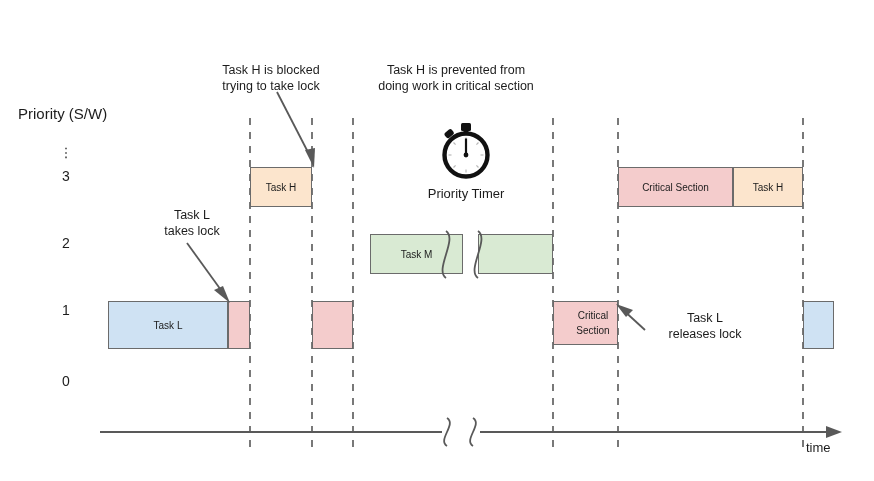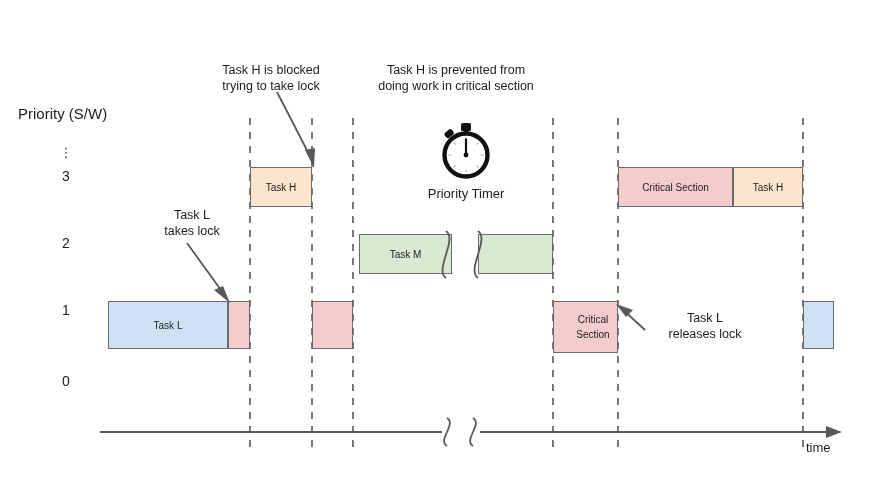--- a/index.html
+++ b/index.html
@@ -154,24 +154,24 @@
     </svg>
     <div id="watchdog-label">Priority Timer</div>
   </div>
 
   <div class="abs" id="time-label">time</div>
 
   <div id="blocks-layer">
       <div class="block abs" style="left: 108px; top: 301px; width: 120px; height: 48px; background: rgb(207, 226, 243); border-color: rgb(107, 107, 107);"><span>Task L</span></div>
       <div class="block abs nolabel" style="left: 228px; top: 301px; width: 22px; height: 48px; background: rgb(244, 204, 204); border-color: rgb(107, 107, 107);"></div>
       <div class="block abs nolabel" style="left: 312px; top: 301px; width: 41px; height: 48px; background: rgb(244, 204, 204); border-color: rgb(107, 107, 107);"></div>
-      <div class="block abs" style="left: 553px; top: 301px; width: 65px; height: 52px; background: rgb(244, 204, 204); border-color: rgb(107, 107, 107); padding-left: 15px;"><span>Critical
+      <div class="block abs" style="left: 553px; top: 301px; width: 65px; height: 44px; background: rgb(244, 204, 204); border-color: rgb(107, 107, 107); padding-left: 15px;"><span>Critical
 Section</span></div>
       <div class="block abs nolabel" style="left: 803px; top: 301px; width: 31px; height: 48px; background: rgb(207, 226, 243); border-color: rgb(107, 107, 107);"></div>
-      <div class="block abs" style="left: 359px; top: 234px; width: 93px; height: 40px; background: rgb(217, 234, 211); border-color: rgb(107, 107, 107);"><span>Task M</span></div>
+      <div class="block abs" style="left: 370px; top: 234px; width: 93px; height: 40px; background: rgb(217, 234, 211); border-color: rgb(107, 107, 107);"><span>Task M</span></div>
       <div class="block abs nolabel" style="left: 478px; top: 234px; width: 75px; height: 40px; background: rgb(217, 234, 211); border-color: rgb(107, 107, 107);"></div>
       <div class="block abs" style="left: 250px; top: 167px; width: 62px; height: 40px; background: rgb(252, 229, 205); border-color: rgb(107, 107, 107);"><span>Task H</span></div>
       <div class="block abs" style="left: 618px; top: 167px; width: 115px; height: 40px; background: rgb(244, 204, 204); border-color: rgb(107, 107, 107);"><span>Critical Section</span></div>
       <div class="block abs" style="left: 733px; top: 167px; width: 70px; height: 40px; background: rgb(252, 229, 205); border-color: rgb(107, 107, 107);"><span>Task H</span></div>
     </div>
 
   <svg class="abs" id="overlay">
     <g id="event-lines">
         <line x1="250" y1="118" x2="250" y2="452" stroke="#6b6b6b" stroke-width="1.8" stroke-dasharray="7 7"></line>
         <line x1="312" y1="118" x2="312" y2="452" stroke="#6b6b6b" stroke-width="1.8" stroke-dasharray="7 7"></line>

